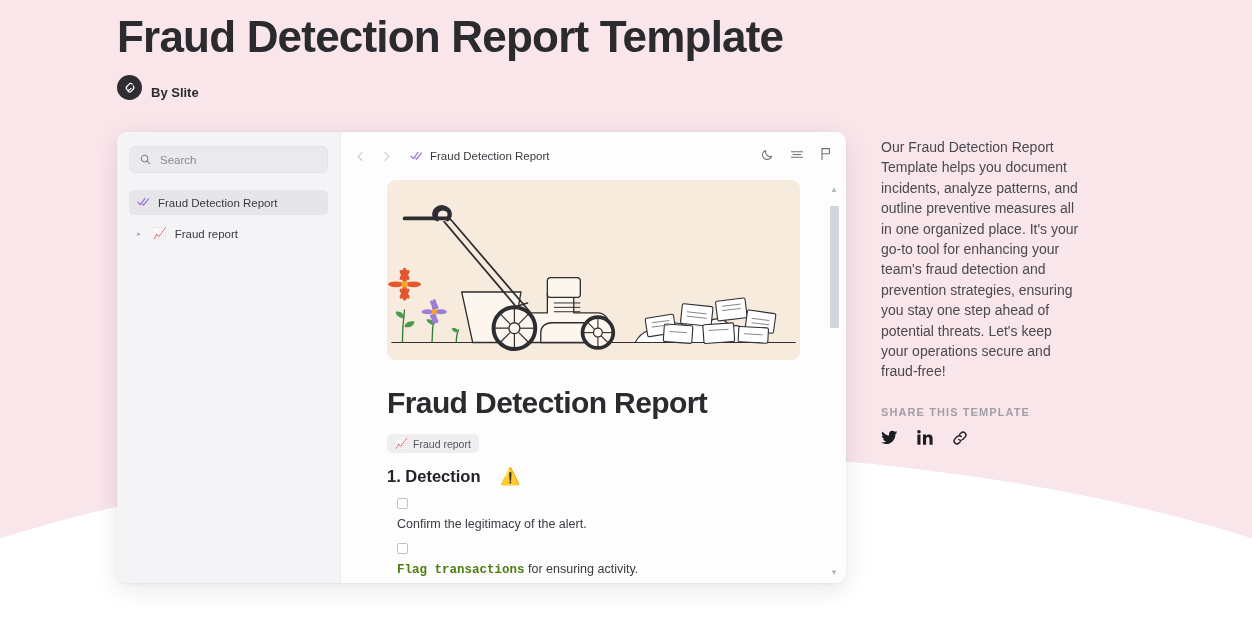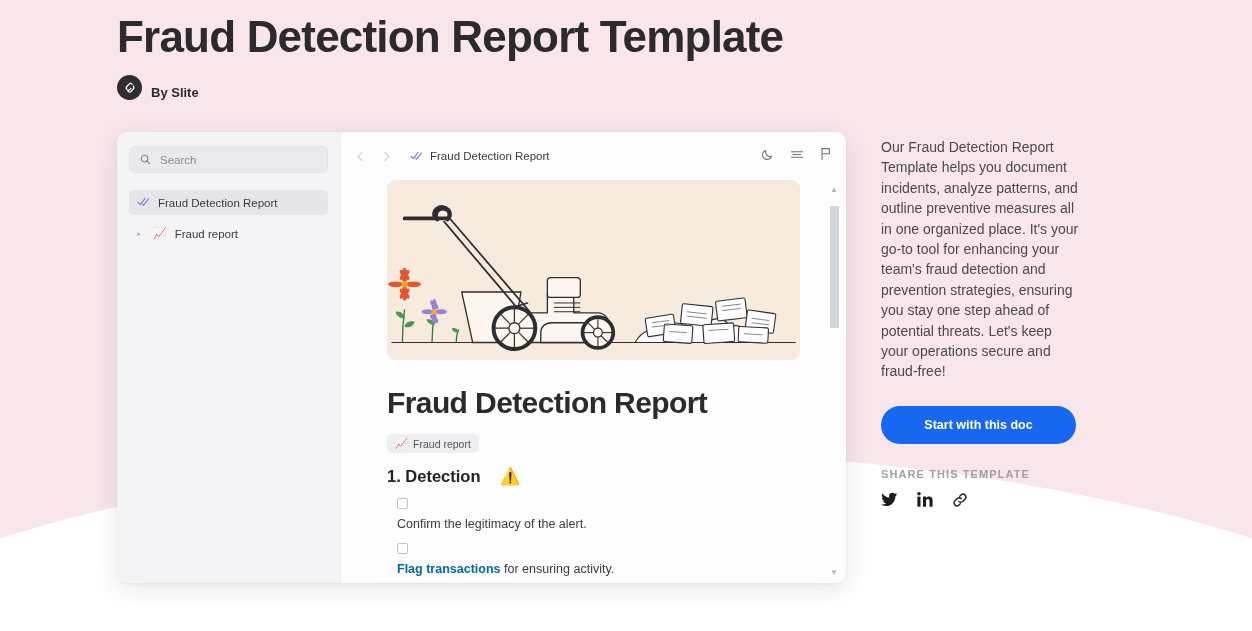--- a/index.html
+++ b/index.html
@@ -207,21 +207,21 @@
     flex-direction: column;
   }
   .task .cb {
     width: 11px; height: 11px;
     border: 1px solid #c0c0c9;
     border-radius: 2px;
     flex: none;
     margin-top: 2px;
     background: #fff;
   }
-  .task b { font-weight: 700; color: #0369a1; }
+  .task b { font-weight: 700; color: #4d7c0f; font-family: Liberation Mono, monospace; }
   .doc-h2.clipped {
     height: 11px;
     overflow: hidden;
     color: #15803d;
   }
 
   
   .doc-scrollbar {
     position: absolute;
     right: 3px; top: 52px; bottom: 4px;
@@ -527,21 +527,20 @@
       <div class="sb-track">
         <div class="sb-thumb"></div>
       </div>
       <span class="sb-arrow">▼</span>
     </div>
   </div>
 </section>
 
 <aside class="aside">
   <p class="aside-desc">Our Fraud Detection Report Template helps you document incidents, analyze patterns, and outline preventive measures all in one organized place. It's your go-to tool for enhancing your team's fraud detection and prevention strategies, ensuring you stay one step ahead of potential threats. Let's keep your operations secure and fraud-free!</p>
-  <button class="cta">Start with this doc</button>
   <div class="share-label">SHARE THIS TEMPLATE</div>
   <div class="share-row">
     <span>
       <svg width="17" height="15" viewBox="0 0 18 15" aria-hidden="true">
         <path d="M17.3 1.9c-.6.3-1.3.5-2 .6.7-.4 1.3-1.1 1.5-1.9-.7.4-1.4.7-2.2.9A3.5 3.5 0 0 0 8.6 4.7c0 .3 0 .6.1.8A9.9 9.9 0 0 1 1.5 1.2a3.5 3.5 0 0 0 1.1 4.7c-.6 0-1.1-.2-1.6-.4v.1c0 1.7 1.2 3.1 2.8 3.4-.3.1-.6.1-.9.1-.2 0-.4 0-.7-.1a3.5 3.5 0 0 0 3.3 2.4A7 7 0 0 1 .9 12.9c-.3 0-.6 0-.9-.1a9.9 9.9 0 0 0 5.3 1.6c6.4 0 9.9-5.3 9.9-9.9v-.5c.7-.5 1.3-1.1 1.8-1.8z" fill="currentColor"></path>
       </svg>
     </span>
     <span>
       <svg width="16" height="15" viewBox="0 0 16 15" aria-hidden="true">
         <rect x="0.4" y="4.6" width="3.1" height="10.1" fill="currentColor"></rect>

